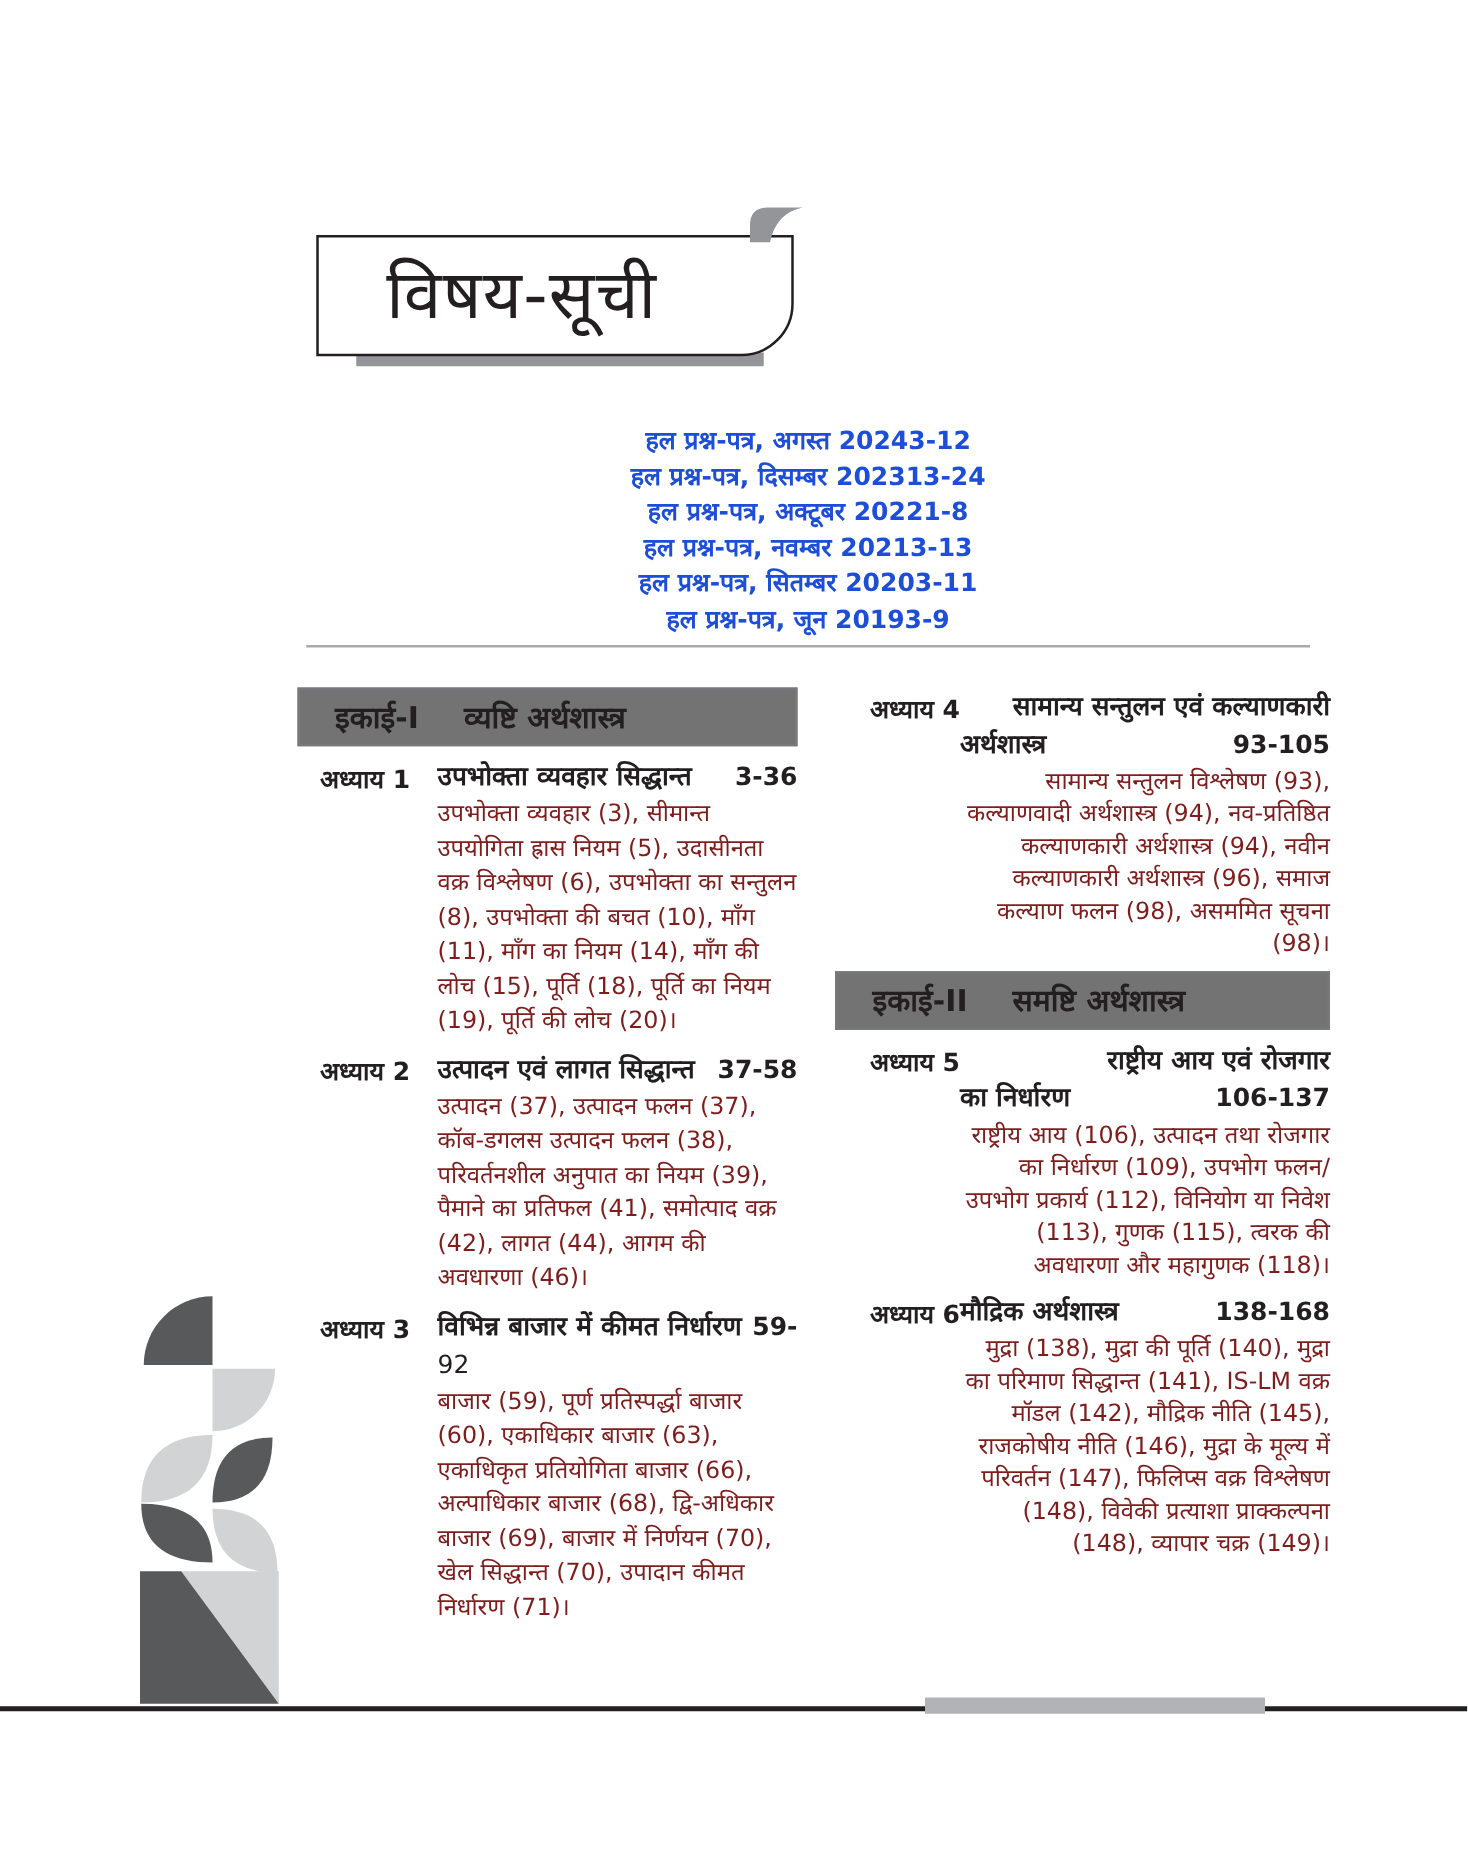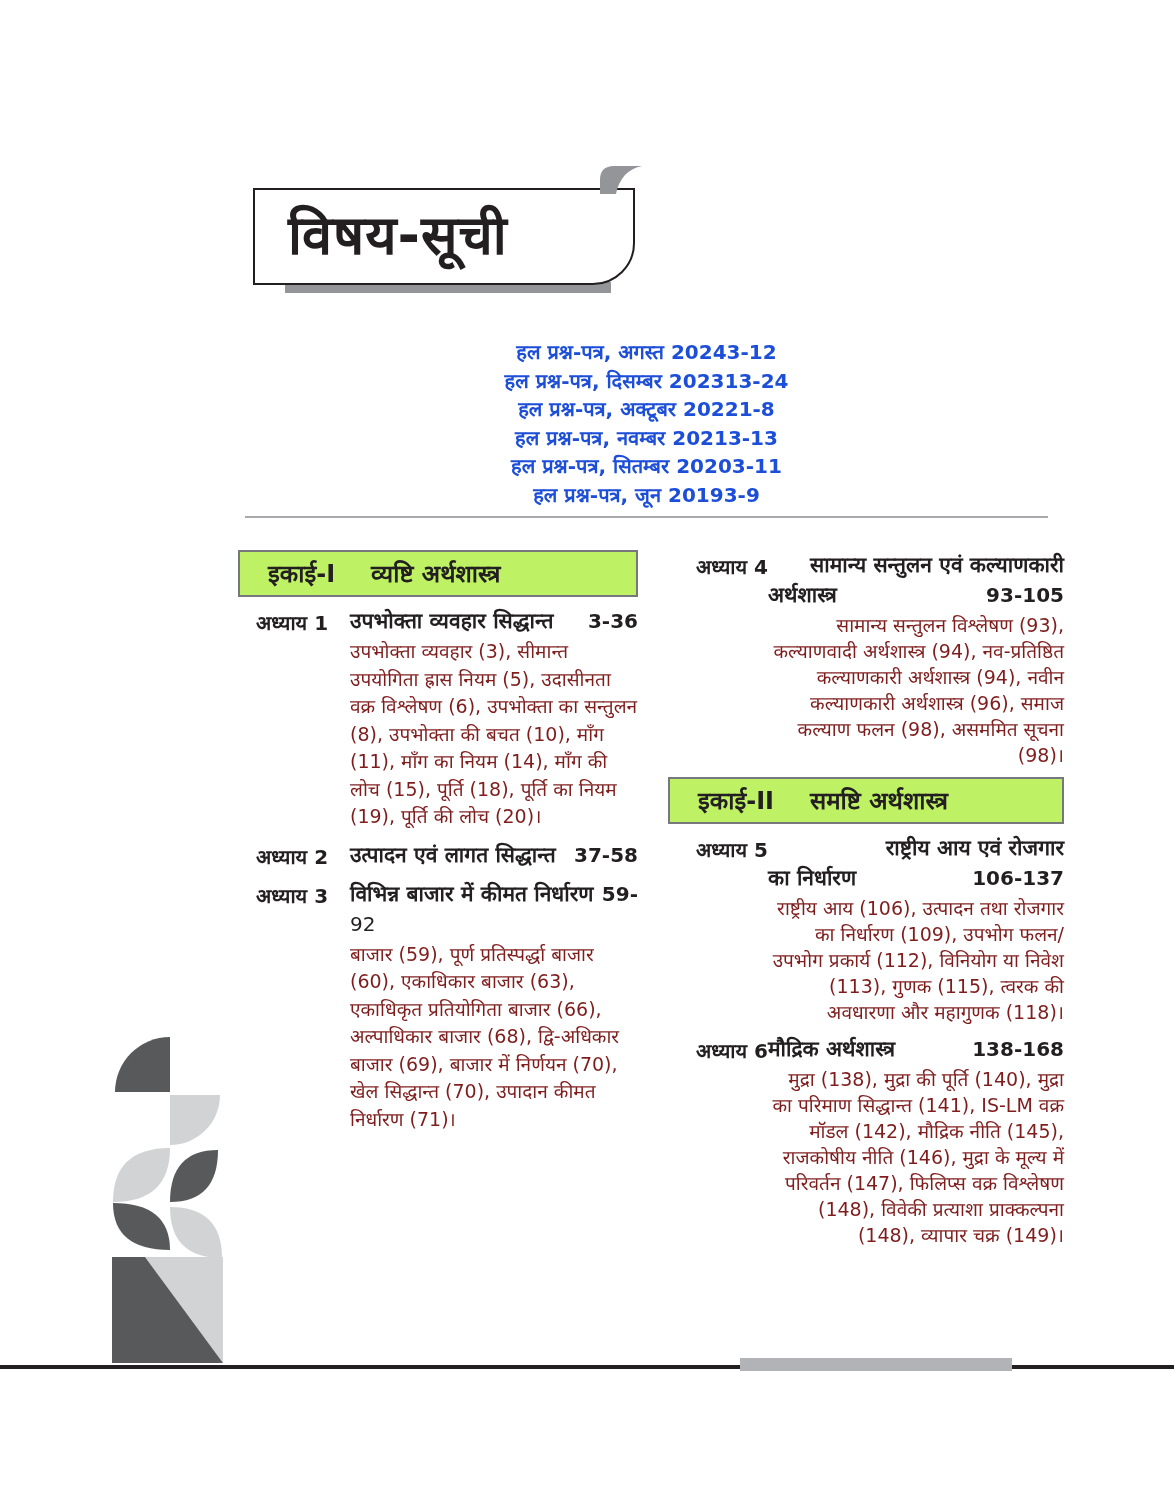--- a/index.html
+++ b/index.html
@@ -7,41 +7,41 @@
     position:relative;width:1174px;height:1500px;background:#ffffff;
     font-family:"DejaVu Sans", sans-serif;color:#231f20;overflow:hidden;
   }
   
   .title-box{
     position:absolute;left:253px;top:188px;width:378px;height:93px;
     background:#ffffff;border:2px solid #231f20;
     border-bottom-right-radius:42px;z-index:3;
   }
   .title-box h1{
-    margin:0;padding:6px 0 0 33px;font-size:54px;line-height:80px;
-    font-weight:bold;color:#231f20;letter-spacing:1px;
+    margin:0;padding:6px 0 0 54px;font-size:54px;line-height:80px;
+    font-weight:normal;color:#231f20;letter-spacing:1px;
   }
   .curl{position:absolute;top:-26px;right:-9px;width:44px;height:30px;z-index:4;}
   .title-shadow{
     position:absolute;left:285px;top:282px;width:326px;height:11px;
     background:#939598;z-index:2;
   }
   
   .papers{position:absolute;left:245px;top:338px;width:803px;z-index:1;}
   .paper-row{
     display:flex;justify-content:center;align-items:baseline;
     font-size:20px;font-weight:bold;line-height:28.5px;color:#1d4ed8;
   }
   .sep{position:absolute;left:245px;top:516px;width:803px;height:2px;background:#a7a9ac;}
   
   .col{position:absolute;top:550px;}
   .col-left{left:238px;width:400px;}
   .col-right{left:668px;width:396px;}
   .unit-box{
-    box-sizing:border-box;border:2px solid #77787b;background:#bef264;
+    box-sizing:border-box;border:2px solid #77787b;background:#737373;
     display:flex;gap:36px;align-items:baseline;
     padding:4px 6px 6px 28px;margin-bottom:9px;
   }
   .unit-label{font-size:24px;font-weight:bold;}
   .unit-title{font-size:24px;font-weight:bold;}
   .chapter{display:grid;grid-template-columns:112px 1fr;margin-bottom:9px;}
   .col-right .chapter{grid-template-columns:100px 1fr;text-align:right;}
   .ch-label{font-size:20px;font-weight:bold;padding:3px 0 0 18px;white-space:nowrap;}
   .col-right .ch-label{padding-left:14px;}
   .ch-head{display:flex;justify-content:space-between;align-items:baseline;
@@ -117,20 +117,21 @@
       </div>
     </div>
 
     <div class="chapter">
       <div class="ch-label">अध्याय 2</div>
       <div class="ch-body">
         <div class="ch-head">
           <span>उत्पादन एवं लागत सिद्धान्त</span>
           <span class="ch-pages">37-58</span>
         </div>
+        <div class="ch-topics">उत्पादन (37), उत्पादन फलन (37), कॉब-डगलस उत्पादन फलन (38), परिवर्तनशील अनुपात का नियम (39), पैमाने का प्रतिफल (41), समोत्पाद वक्र (42), लागत (44), आगम की अवधारणा (46)।</div>
       </div>
     </div>
 
     <div class="chapter">
       <div class="ch-label">अध्याय 3</div>
       <div class="ch-body">
         <div class="ch-head">
           <span>विभिन्न बाजार में कीमत निर्धारण</span>
           <span class="ch-pages">59-</span>
         </div>

